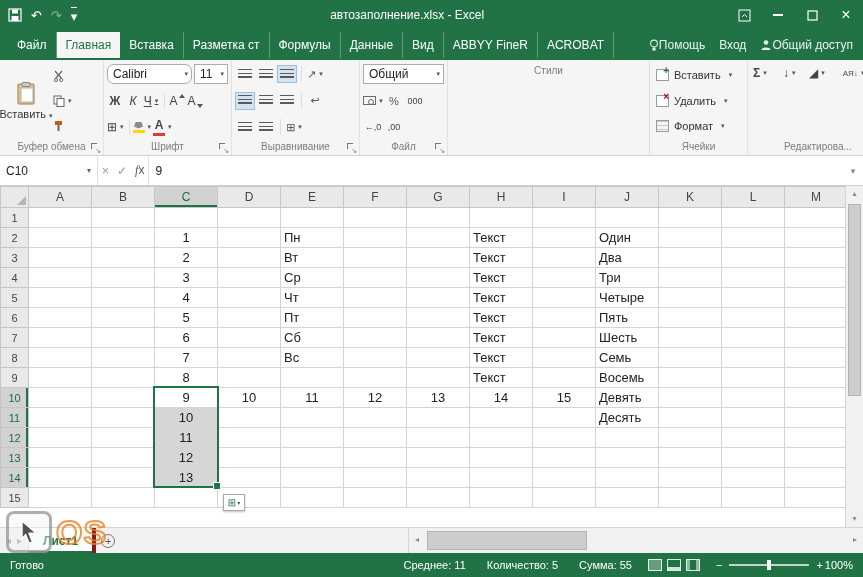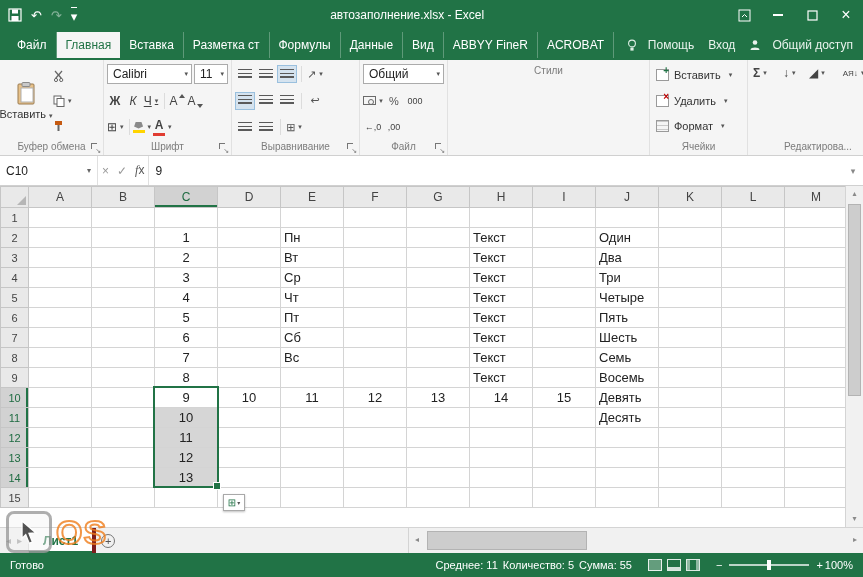--- a/index.html
+++ b/index.html
@@ -18,40 +18,40 @@
   .winbtn { width:34px; height:100%; display:flex; align-items:center; justify-content:center; color:#fff; }
   .min-glyph { width:10px; border-bottom:2px solid #fff; display:inline-block; }
   .close-glyph { font-size:16px; line-height:1; }
 
   
   .tabrow { height:30px; background:#217346; display:flex; align-items:flex-end; color:#fff; flex-shrink:0; }
   .tabstrip { display:flex; align-items:center; height:100%;padding-left:8px; }
   .tab { padding:0 9px; height:26px; line-height:26px; font-size:12px; color:#fff; border-right:1px solid rgba(255,255,255,.28); white-space:nowrap; }
   .tab.active { background:#f5f5f5; color:#217346; border-right:none; }
   .tabrow-right { margin-left:auto; display:flex; align-items:center; height:100%; gap:14px; padding-right:10px; color:#e9f3ed; font-size:12px; }
-  .tr-item { display:flex; align-items:center; gap:11px; white-space:nowrap;justify-content:center; }
+  .tr-item { display:flex; align-items:center; gap:0; white-space:nowrap;justify-content:center; }
 
   
   .ribbon { height:96px; background:#f5f5f5; border-bottom:1px solid #d0d0d0; display:flex; flex-shrink:0; overflow:hidden; }
   .rgroup { position:relative; display:flex; flex-direction:column; border-right:1px solid #e1e1e1; padding:3px 3px 0; flex-shrink:0; }
   .rbody { flex:1; display:flex; }
   .rcol { flex:1; display:flex; flex-direction:column; justify-content:space-between; padding-bottom:1px; }
   .rlabel { height:16px; line-height:15px; font-size:10px; color:#7c7c7c; text-align:center; white-space:nowrap; overflow:hidden; }
   .dlg { position:absolute; right:3px; bottom:3px; width:9px; height:9px; }
   .dlg::before { content:""; position:absolute; left:0; top:0; width:5px; height:5px; border-left:1px solid #767676; border-top:1px solid #767676; }
   .dlg::after { content:"↘"; position:absolute; right:-1px; bottom:-3px; font-size:7px; color:#767676; }
   .dd::after { content:"▾"; font-size:7px; color:#555; margin-left:3px; }
 
   .paste { width:46px; display:flex; flex-direction:column; align-items:center; justify-content:center; gap:2px; font-size:11px; color:#333; }
   .ccol { display:flex; flex-direction:column; justify-content:space-around; padding-left:4px; }
   .sbtn { display:inline-flex; align-items:center; height:18px; }
 
   .frow { display:flex; align-items:center; height:22px; }
   .combo { display:flex; align-items:center; justify-content:space-between; background:#fff; border:1px solid #ababab; height:20px; font-size:12px; padding:0 3px 0 5px; color:#222; }
-  .font-name { flex:1; }
+  .font-name { flex:1;border-radius:7px; }
   .font-size { width:34px; margin-left:2px; }
   .fbtn { min-width:16px; height:18px; display:inline-flex; align-items:center; justify-content:center; font-size:12px; color:#444; margin-right:2px; }
   .fbtn.b { font-weight:bold; }
   .fbtn.i { font-style:italic; }
   .fbtn.u { text-decoration:underline; }
   .vr { width:1px; height:16px; background:#dcdcdc; margin:0 3px; }
   .az { position:relative; padding-right:5px; }
   .az i { position:absolute; right:-1px; width:0; height:0; border-left:3px solid transparent; border-right:3px solid transparent; }
   .az i.up { top:2px; border-bottom:4px solid #555; }
   .az i.dn { bottom:2px; border-top:4px solid #555; }
@@ -125,21 +125,21 @@
   .sbspacer { flex:1; }
   .hscroll { width:455px; display:flex; align-items:center; border-left:1px solid #d4d4d4; background:#f1f1f1; }
   .hscroll .sarrow { width:16px; height:100%; line-height:24px; }
   .htrack { flex:1; height:100%; position:relative; }
   .hthumb { position:absolute; left:2px; top:3px; bottom:3px; width:160px; background:#cdcdcd; border:1px solid #b3b3b3; }
 
   
   .statusbar { height:24px; background:#217346; color:#fff; display:flex; align-items:center; font-size:11px; flex-shrink:0; }
   .st-mode { padding-left:10px; }
   .st-spacer { flex:1; }
-  .stat { white-space:nowrap; }
+  .stat { margin-left:16px; white-space:nowrap; }
   .views { display:flex; align-items:center; gap:5px; margin-left:16px; }
   .vico { width:14px; height:12px; border:1px solid rgba(255,255,255,.85); display:inline-block; }
   .vico.v1 { background:rgba(255,255,255,.3); }
   .vico.v2 { box-shadow:inset 0 -3px 0 rgba(255,255,255,.8); }
   .vico.v3 { box-shadow:inset 3px 0 0 rgba(255,255,255,.5), inset -3px 0 0 rgba(255,255,255,.5); }
   .zoomctl { display:flex; align-items:center; gap:7px; margin-left:16px; }
   .ztrack { width:80px; height:2px; background:rgba(255,255,255,.7); position:relative; }
   .ztrack::before { content:""; position:absolute; left:50%; top:-2px; width:1px; height:6px; background:rgba(255,255,255,.8); }
   .zthumb { position:absolute; left:50%; top:-4px; width:4px; height:10px; background:#fff; margin-left:-2px; }
   .zpct { margin:0 10px 0 2px; }

